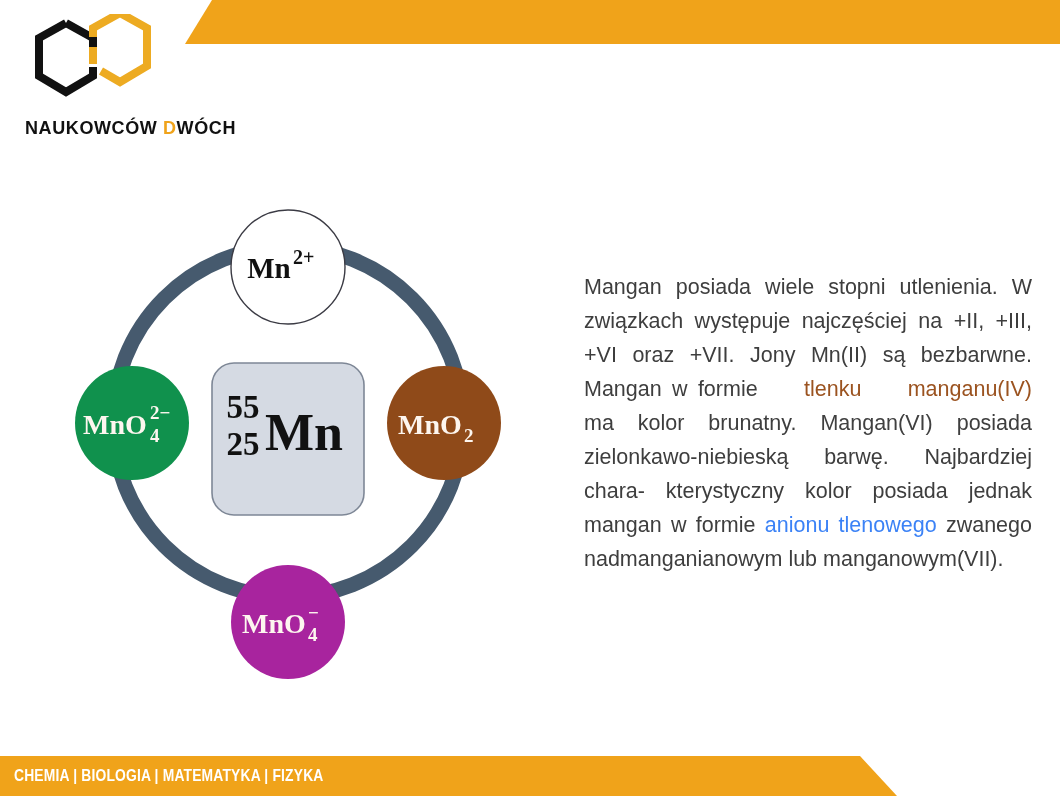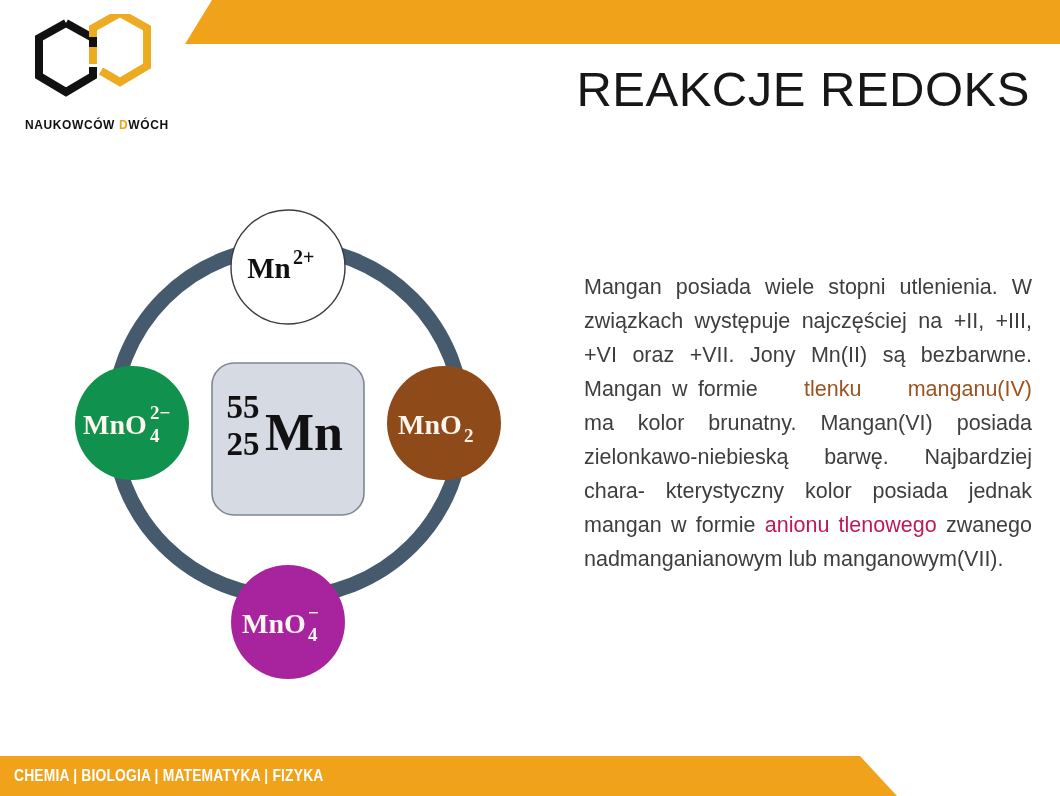--- a/index.html
+++ b/index.html
@@ -28,21 +28,21 @@
   #logo {
     position: absolute;
     left: 22px; top: 14px;
     width: 150px; height: 120px;
   }
   #logo-mark { position: absolute; left: 0; top: 0; }
   #logo-text {
     position: absolute;
     left: 3px; top: 104px;
     width: 148px;
-    font-size: 12px;
+    font-size: 18px;
     font-weight: bold;
     letter-spacing: 0.6px;
     color: #111111;
     white-space: nowrap;
   }
   #logo-text .accent { color: #f0a31a; }
 
   
   #header-block {
     position: absolute;
@@ -86,21 +86,21 @@
     width: 448px;
     font-size: 21.5px;
     line-height: 34px;
     color: #3e3e3e;
     text-align: justify;
     text-justify: inter-word;
     font-family: "Liberation Sans", sans-serif;
   }
   #description .hl-brown   { color: #9b5320; margin-left: 36px; }
   #description .hl-green   { color: #404040; }
-  #description .hl-magenta { color: #be185d; }
+  #description .hl-magenta { color: #3b82f6; }
   #description .lastline { text-align: right; }
 
   
   #bottom-banner {
     position: absolute;
     left: 0; bottom: 0;
     width: 1000px; height: 40px;
     background: #f0a31a;
     clip-path: polygon(0px 0px, 860px 0px, 897px 40px, 0px 40px);
   }
@@ -127,21 +127,20 @@
     <path d="M44 9 L71 24 L71 42" fill="none" stroke="#111111" stroke-width="8" stroke-linecap="butt"></path>
     <path d="M44 9 L17 24 L17 62 L44 78 L71 62 L71 53" fill="none" stroke="#111111" stroke-width="8" stroke-linecap="butt"></path>
 
     <path d="M71 23 L71 14 L98 -1 L125 14 L125 52 L98 68 L79 57" fill="none" stroke="#edab22" stroke-width="8" stroke-linecap="butt"></path>
     <path d="M71 33 L71 50" fill="none" stroke="#edab22" stroke-width="8" stroke-linecap="butt"></path>
   </svg>
   <div id="logo-text"><span>NAUKOWCÓW </span><span class="accent">D</span><span>WÓCH</span></div>
 </div>
 
 <div id="header-block">
-  <div id="slide-title">REAKCJE REDOKS</div>
 </div>
 
 <div id="diagram">
   <svg width="460" height="490" viewBox="0 0 460 490">
 
     <circle cx="228" cy="222" r="175" fill="none" stroke="#465a6e" stroke-width="15"></circle>
 
     <rect x="152" y="163" width="152" height="152" rx="22" ry="22" fill="#d5dae3" stroke="#7e8796" stroke-width="1.6"></rect>
     <text class="node-label" x="183" y="218" font-size="33" fill="#111111" text-anchor="middle">55</text>
     <text class="node-label" x="183" y="255" font-size="33" fill="#111111" text-anchor="middle">25</text>

